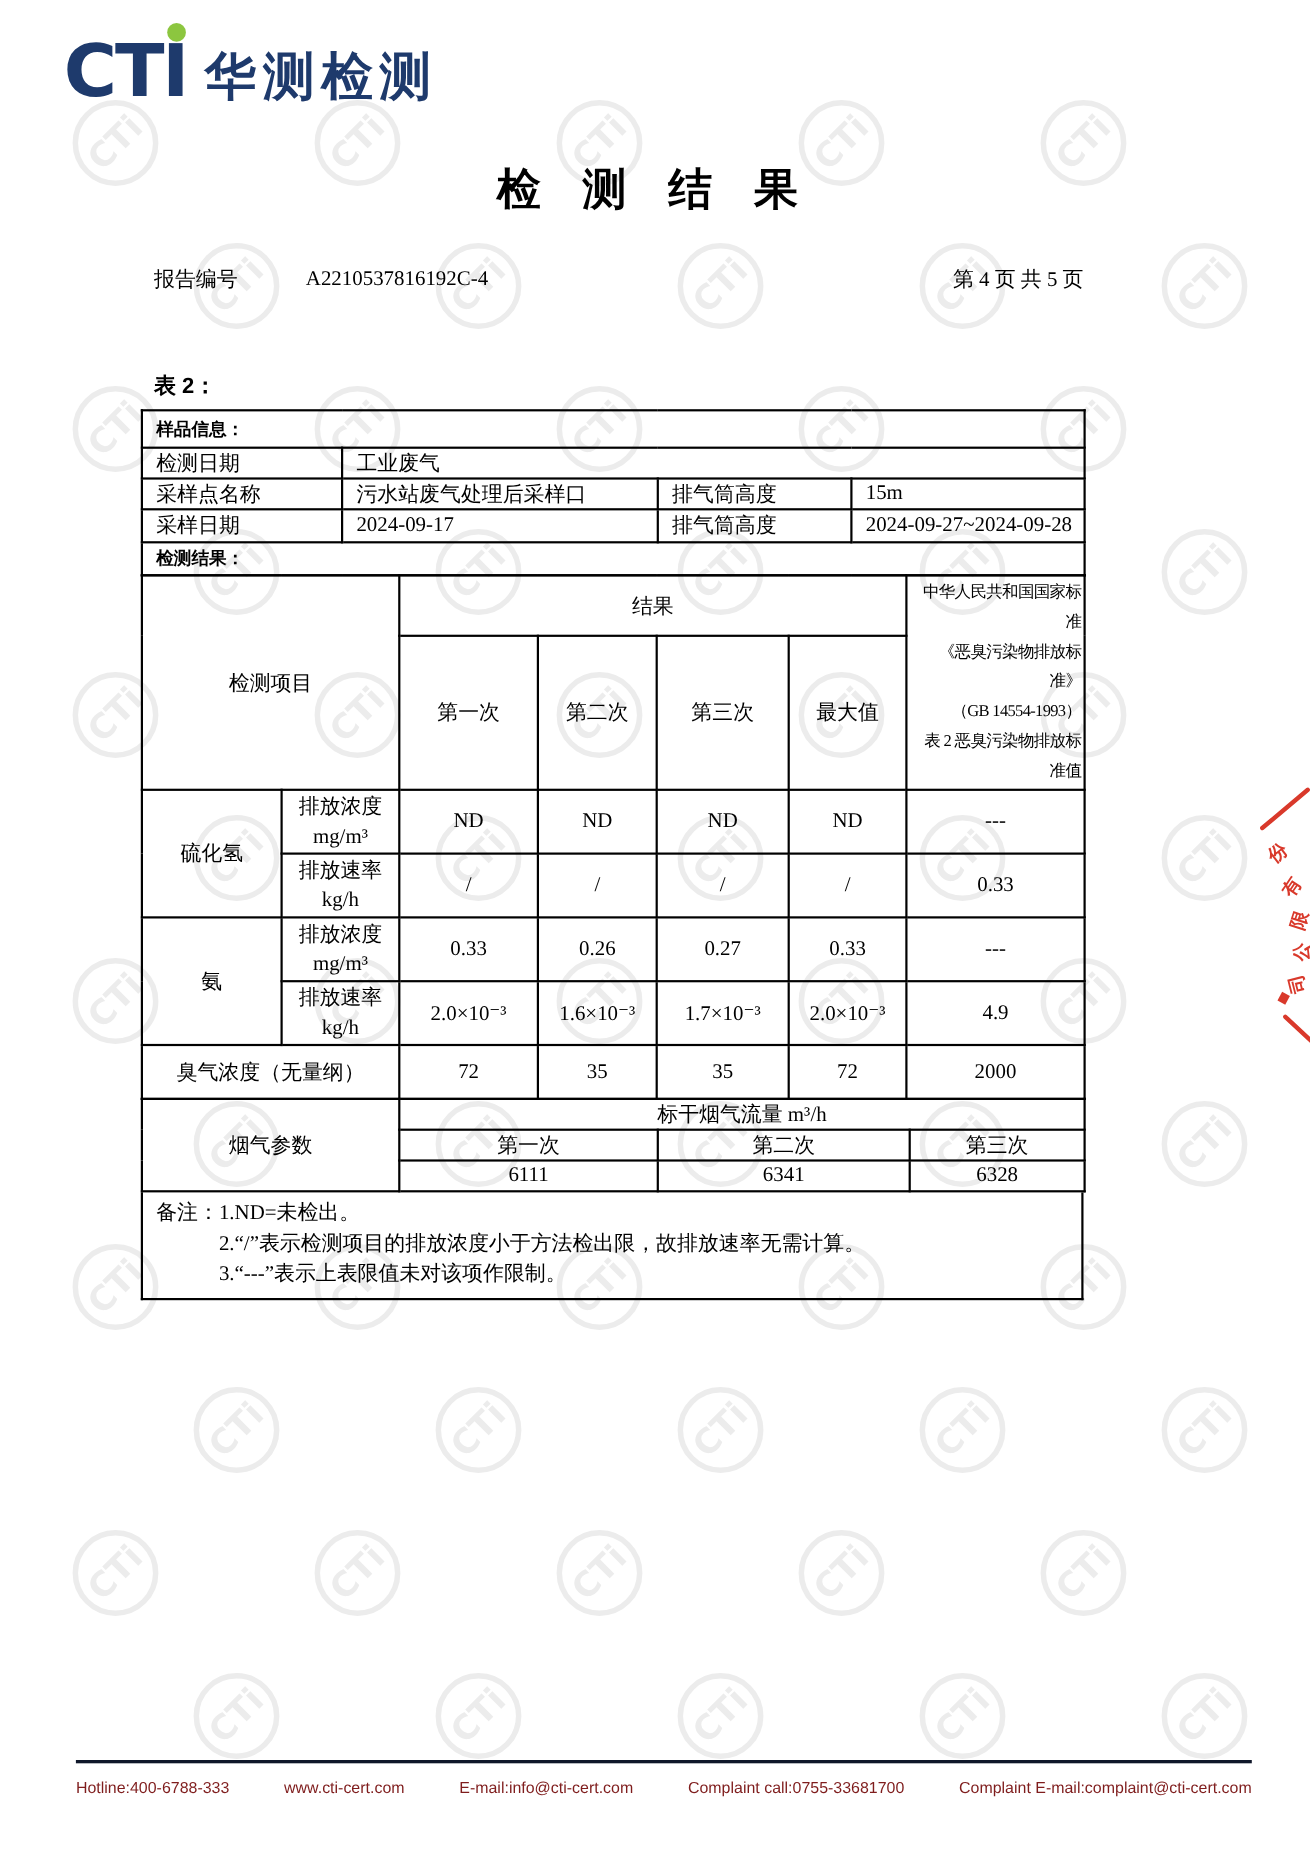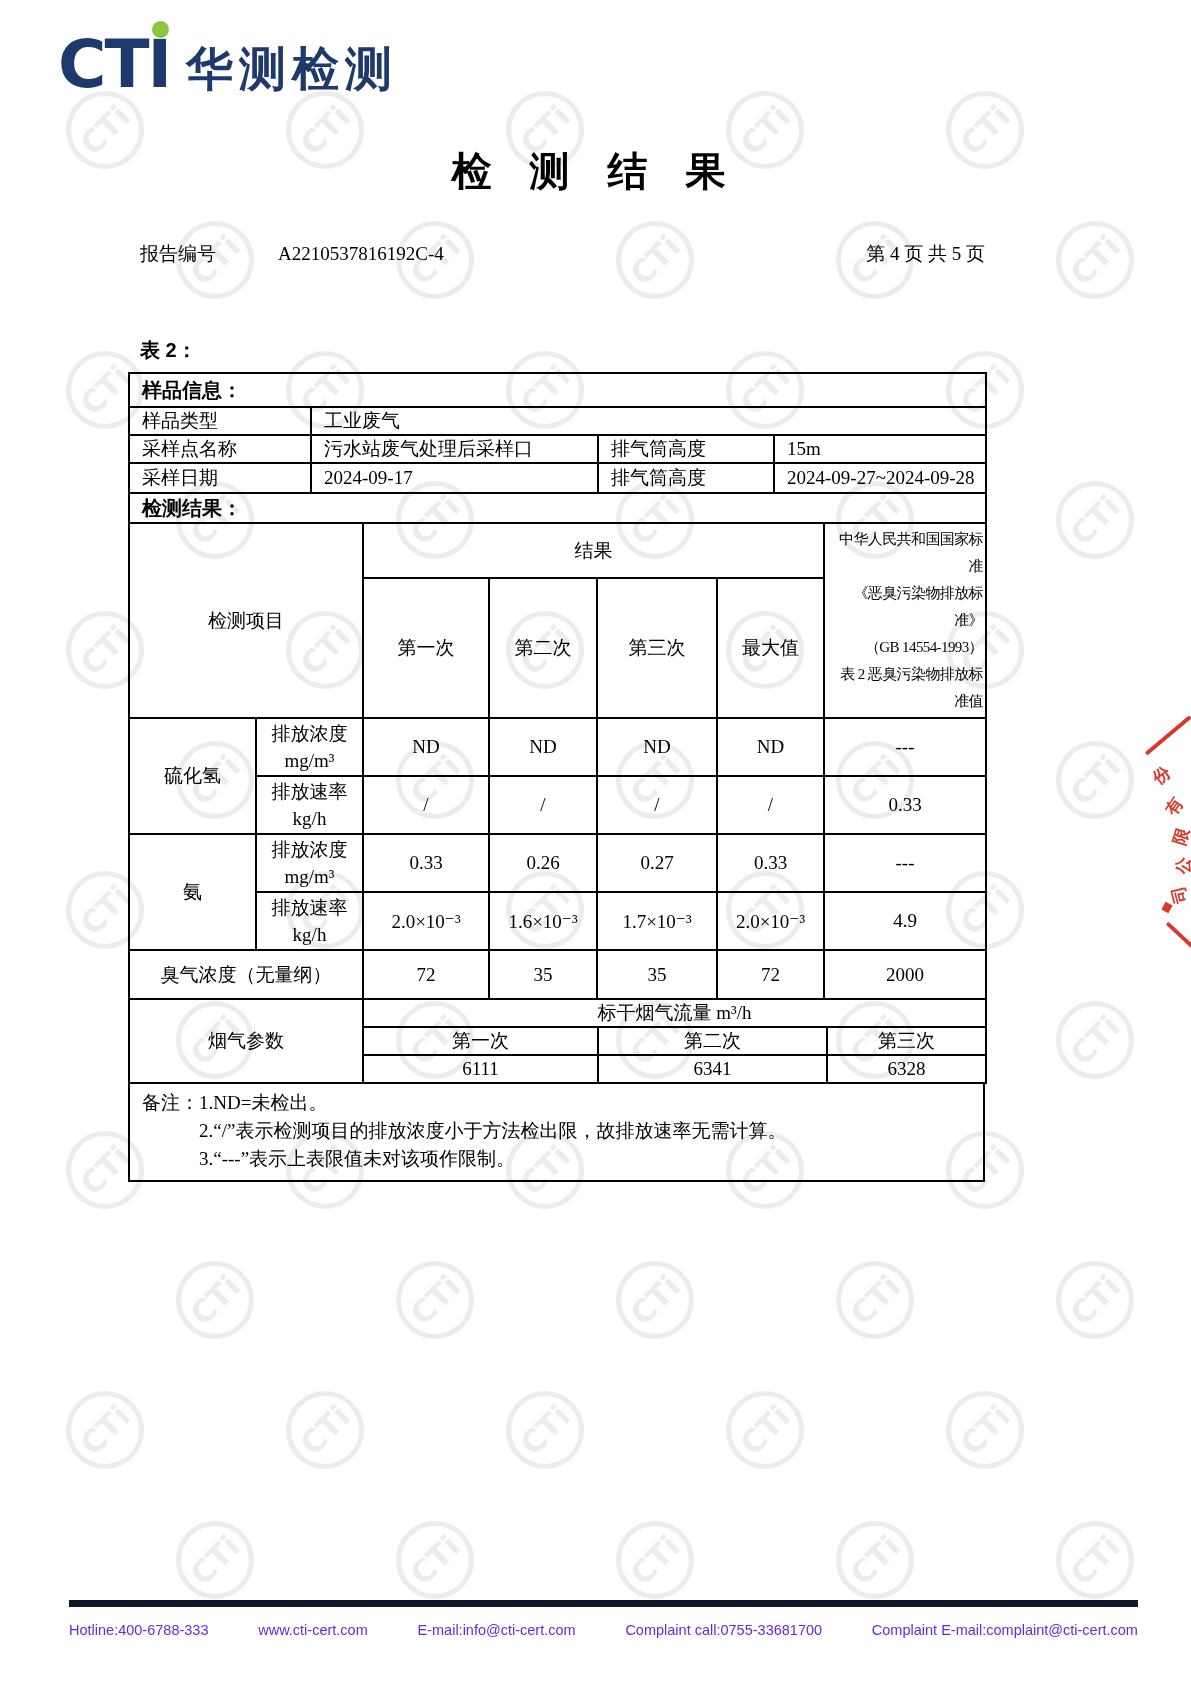--- a/index.html
+++ b/index.html
@@ -33,43 +33,43 @@
   .report-spacer { flex:1; }
   .tbl-label { position:absolute; top:337px; left:140px;
         font-family:"Liberation Sans","DejaVu Sans",sans-serif; font-weight:bold; font-size:20px; }
   
   .tables { position:absolute; top:372px; left:128px; width:857px; }
   table { border-collapse:collapse; table-layout:fixed; width:857px; }
   .t2, .t3 { margin-top:-2px; }
   td { border:2px solid #000; font-size:19px; padding:0 10px; vertical-align:middle;
        overflow:hidden; }
   td.sec { font-family:"Liberation Sans","DejaVu Sans",sans-serif; font-weight:bold;
-       font-size:20px; padding-left:12px; }
+       font-size:16px; padding-left:12px; }
   td.lab { text-align:left; padding-left:12px; }
   td.c   { text-align:center; padding:0 4px; }
   td.std-head { text-align:right; font-size:15px; line-height:27px;
        letter-spacing:-0.6px; white-space:pre-line; padding:2px 2px; }
   .two-line { display:block; text-align:center; line-height:27px; }
   
   .notes { border:2px solid #000; border-top:none; padding:5px 8px 7px 12px;
        font-size:19px; line-height:28px; }
   .note-cont { padding-left:57px; }
   
   .stamp { position:absolute; inset:0; z-index:3; pointer-events:none; }
   .sc { position:absolute; font-size:17px; font-weight:bold; color:#D9392B;
        font-family:"Liberation Serif",serif; }
   .seg { position:absolute; background:#D9392B; height:4px; border-radius:2px; }
   .seal-mark { position:absolute; width:8px; height:9px; background:#D9392B;
        transform:rotate(28deg); }
   
   .footer { position:absolute; left:69px; top:1600px; width:1069px;
-       border-top:7px solid #0f172a; padding-top:15px;
+       border-top:3px solid #0f172a; padding-top:15px;
        display:flex; justify-content:space-between;
        font-family:"Liberation Sans","DejaVu Sans",sans-serif;
-       font-size:14.5px; color:#6d28d9; }
+       font-size:14.5px; color:#7f1d1d; }
 </style>
 </head>
 <body>
 
 <div class="page">
 
   <div class="wm-layer">
       <div class="wm" style="left: 66px; top: 91px;">
         <span>CTi</span>
       </div>
@@ -280,21 +280,21 @@
             <col style="width:182px">
             <col style="width:287px">
             <col style="width:176px">
             <col style="width:212px">
           </colgroup>
         <tbody>
             <tr style="height:34px">
           <td colspan="4" class="sec">样品信息：</td>
         </tr>
         <tr style="height:28px">
-          <td class="lab">样品类型</td>
+          <td class="lab">检测日期</td>
           <td colspan="3" class="lab">工业废气</td>
         </tr>
         <tr style="height:16px">
           <td class="lab">采样点名称</td>
           <td class="lab">污水站废气处理后采样口</td>
           <td class="lab">排气筒高度</td>
           <td class="lab">15m</td>
         </tr>
         <tr style="height:30px">
           <td class="lab">采样日期</td>

